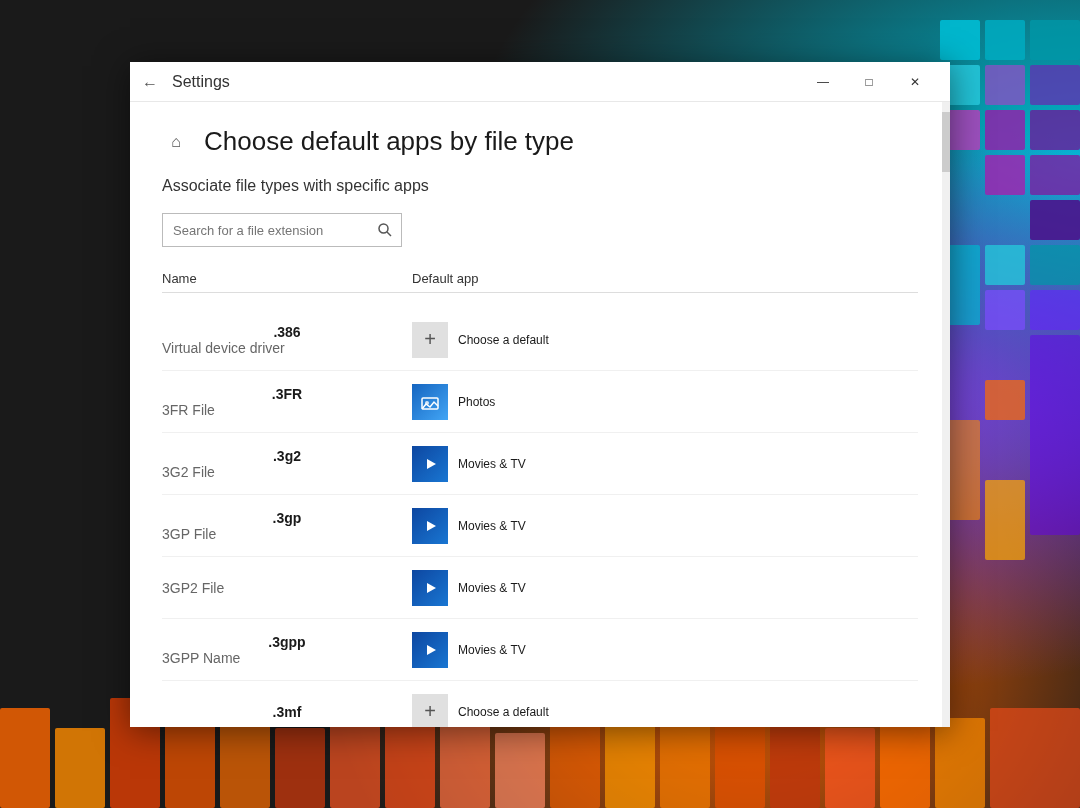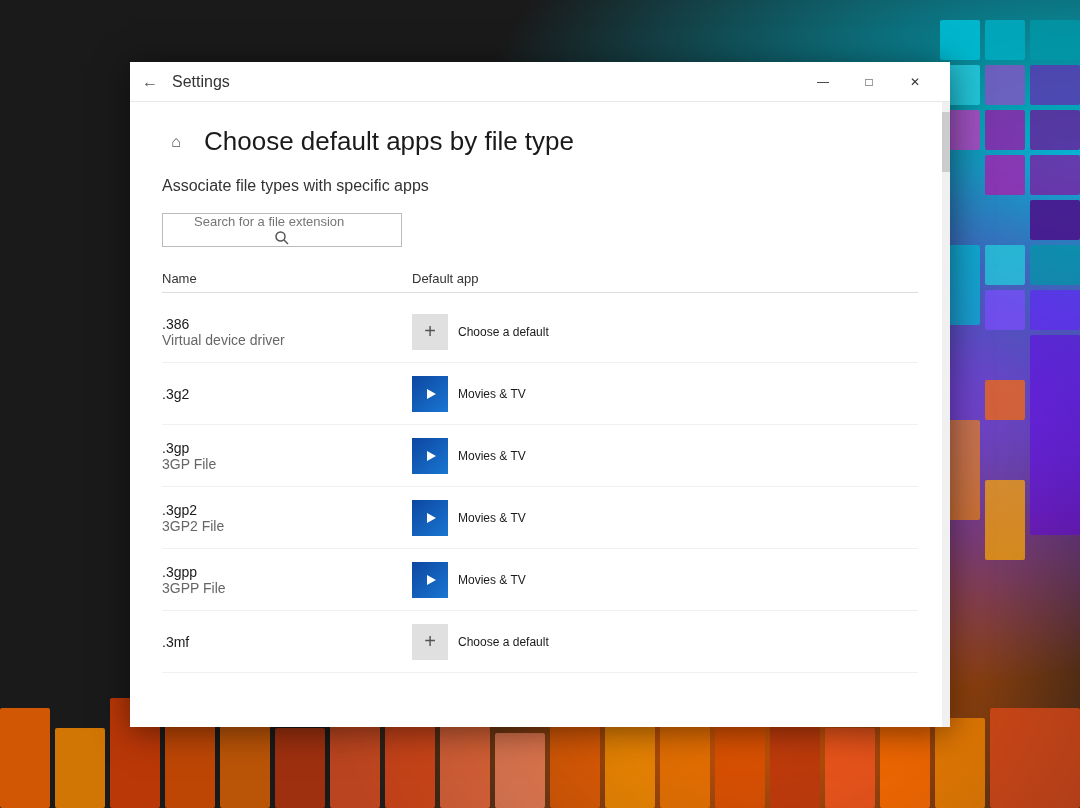--- a/index.html
+++ b/index.html
@@ -115,21 +115,20 @@
 
     
     .search-box {
       display: flex;
       align-items: center;
       border: 1px solid #bbb;
       width: 240px;
       height: 34px;
       margin-bottom: 18px;
       background: #fff;
-      flex-direction: column;
     }
     .search-box input {
       flex: 1;
       border: none;
       outline: none;
       padding: 0 10px;
       font-size: 13px;
       color: #666;
       font-family: 'Segoe UI', sans-serif;
     }
@@ -141,21 +140,21 @@
       justify-content: center;
       cursor: pointer;
       color: #555;
     }
 
     
     .table-header {
       display: flex;
       padding: 6px 0;
       border-bottom: 1px solid #ddd;
-      margin-bottom: 8px;
+      margin-bottom: 16px;
     }
     .col-name-header {
       width: 250px;
       font-size: 13px;
       color: #333;
       font-weight: 400;
     }
     .col-app-header {
       font-size: 13px;
       color: #333;
@@ -178,21 +177,22 @@
       padding: 10px 0;
       border-bottom: 1px solid #f0f0f0;
       min-height: 62px;
     }
     .file-info {
       width: 250px;
     }
     .file-ext {
       font-size: 14px;
       color: #1a1a1a;
-      font-weight: 400;
+      font-weight: 700;
+      text-align: center;
     }
     .file-desc {
       font-size: 14px;
       color: #666;
     }
     .app-info {
       display: flex;
       align-items: center;
       gap: 10px;
       cursor: pointer;
@@ -340,21 +340,38 @@
         <div class="file-ext">.386</div>
         <div class="file-desc">Virtual device driver</div>
       </div>
       <div class="app-info">
         <div class="app-icon gray-plus">+</div>
         <span class="app-name">Choose a default</span>
       </div>
     </div>
         <div class="file-row">
       <div class="file-info">
+        <div class="file-ext">.3FR</div>
+        <div class="file-desc">3FR File</div>
+      </div>
+      <div class="app-info">
+        <div class="app-icon photos-blue">
+        <svg width="20" height="20" viewBox="0 0 20 20" fill="none">
+          <rect x="2" y="6" width="16" height="11" rx="1" stroke="white" stroke-width="1.5"></rect>
+          <circle cx="7" cy="11" r="2" fill="white" opacity="0.8"></circle>
+          <polyline points="2,17 6,12 10,15 14,10 18,14" stroke="white" stroke-width="1.5" fill="none"></polyline>
+        </svg>
+      </div>
+        <span class="app-name">Photos</span>
+      </div>
+    </div>
+        <div class="file-row">
+      <div class="file-info">
         <div class="file-ext">.3g2</div>
+        <div class="file-desc">3G2 File</div>
       </div>
       <div class="app-info">
         <div class="app-icon movies-blue">
         <svg width="20" height="20" viewBox="0 0 20 20" fill="none">
           <polygon points="7,5 16,10 7,15" fill="white"></polygon>
         </svg>
       </div>
         <span class="app-name">Movies &amp; TV</span>
       </div>
     </div>
@@ -367,36 +384,35 @@
         <div class="app-icon movies-blue">
         <svg width="20" height="20" viewBox="0 0 20 20" fill="none">
           <polygon points="7,5 16,10 7,15" fill="white"></polygon>
         </svg>
       </div>
         <span class="app-name">Movies &amp; TV</span>
       </div>
     </div>
         <div class="file-row">
       <div class="file-info">
-        <div class="file-ext">.3gp2</div>
         <div class="file-desc">3GP2 File</div>
       </div>
       <div class="app-info">
         <div class="app-icon movies-blue">
         <svg width="20" height="20" viewBox="0 0 20 20" fill="none">
           <polygon points="7,5 16,10 7,15" fill="white"></polygon>
         </svg>
       </div>
         <span class="app-name">Movies &amp; TV</span>
       </div>
     </div>
         <div class="file-row">
       <div class="file-info">
         <div class="file-ext">.3gpp</div>
-        <div class="file-desc">3GPP File</div>
+        <div class="file-desc">3GPP Name</div>
       </div>
       <div class="app-info">
         <div class="app-icon movies-blue">
         <svg width="20" height="20" viewBox="0 0 20 20" fill="none">
           <polygon points="7,5 16,10 7,15" fill="white"></polygon>
         </svg>
       </div>
         <span class="app-name">Movies &amp; TV</span>
       </div>
     </div>

